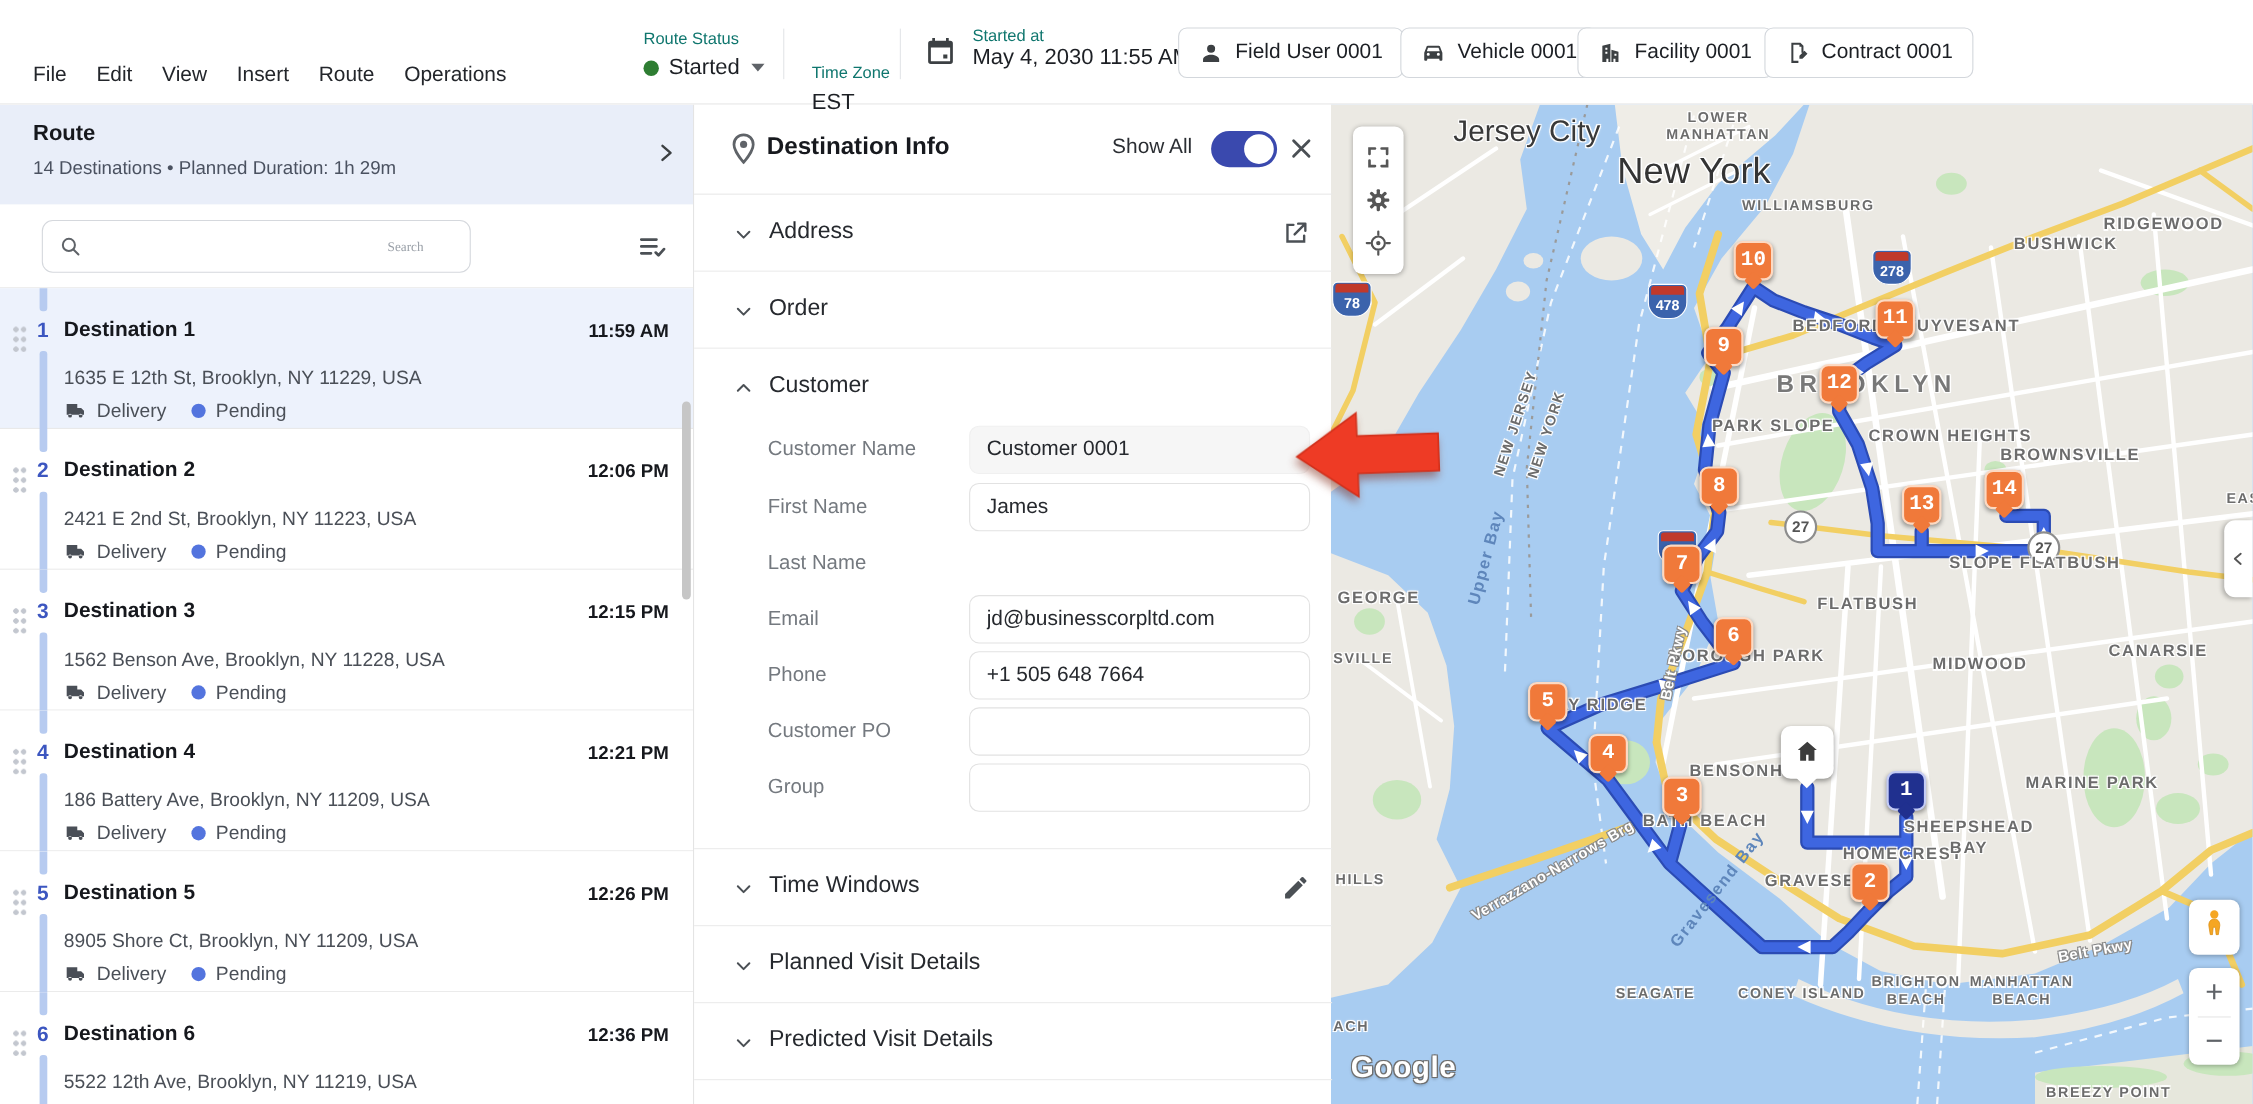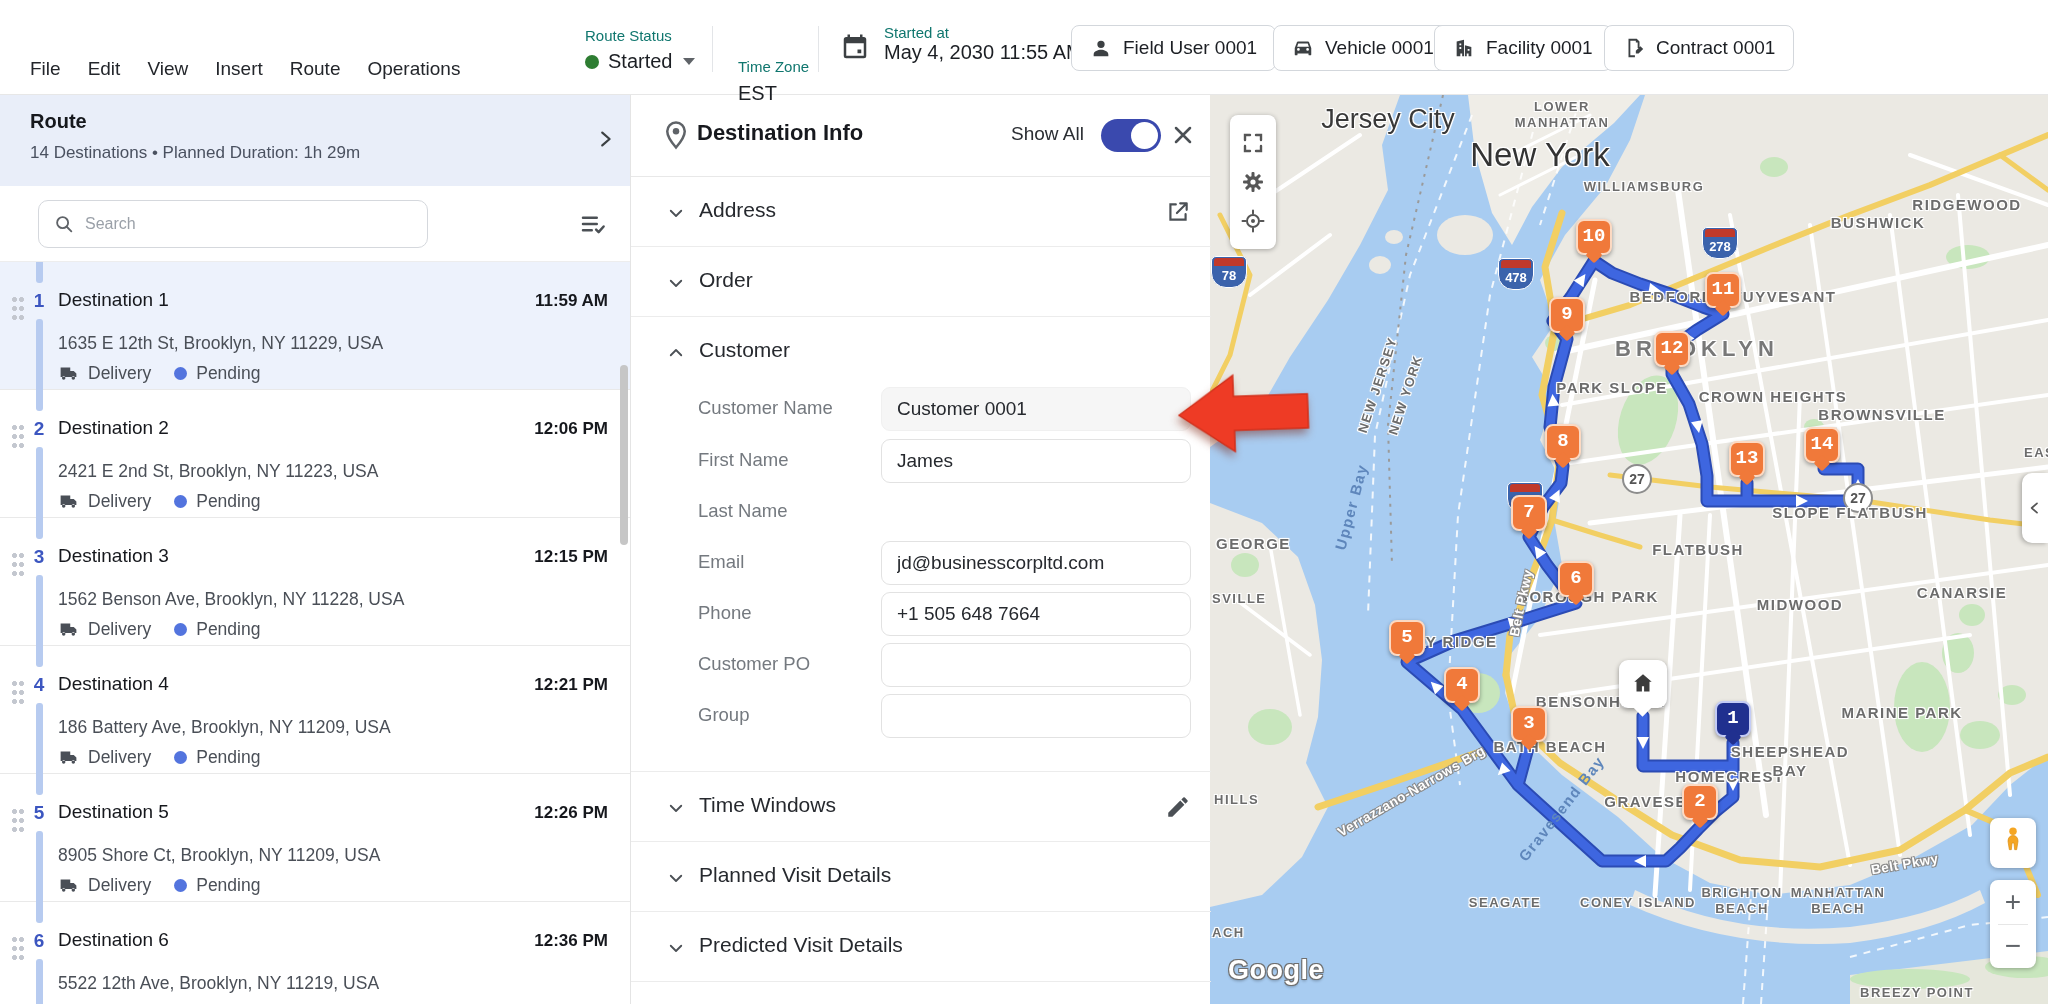--- a/index.html
+++ b/index.html
@@ -27,32 +27,32 @@
   .dispatched svg { margin-top:9px; }
 
   
   .sidebar { position:absolute; left:0; top:95px; width:630px; height:909px; background:#fff; overflow:hidden; z-index:20; }
   .route-block { position:absolute; left:0; top:0; width:630px; height:91px; background:#e9eef9; cursor:pointer; }
   .route-title { position:absolute; left:30px; top:15px; font-size:20px; font-weight:700; color:#16181d; }
   .route-summary { position:absolute; left:30px; top:48px; font-size:17px; color:#4a5160; }
   .route-chevron { position:absolute; left:594px; top:30px; }
   .search-row { position:absolute; left:0; top:91px; width:630px; height:76px; background:#fff; border-bottom:1px solid #ededed; }
   .search-box { position:absolute; left:38px; top:14px; width:390px; height:48px; border:1.5px solid #d5d8dd; border-radius:10px; background:#fff; display:flex; align-items:center; padding-left:14px; gap:10px; }
-  .search-box input { border:none; outline:none; font-size:16px; color:#333; width:300px; font-family:Liberation Sans, sans-serif; }
+  .search-box input { border:none; outline:none; font-size:12px; color:#333; width:300px; font-family:Liberation Serif, serif;text-align:right; }
   .search-box input::placeholder { color:#9aa0a8; }
   .filter-icon { position:absolute; left:578px; top:23px; cursor:pointer; }
   .dest-list { position:absolute; left:0; top:167px; width:630px; height:742px; }
   .dest-item { position:relative; width:630px; height:128px; border-bottom:1px solid #e9e9e9; background:#fff; cursor:pointer; }
   .dest-item.selected { background:#edf2fc; }
   .drag { position:absolute; left:11px; top:33px; width:13px; height:25px;
           background-image:radial-gradient(circle 2.2px, #c3c7cf 2.2px, transparent 2.7px); background-size:7px 9px; }
   .dnum { position:absolute; left:28px; top:28px; width:22px; text-align:center; font-size:19px; font-weight:600; color:#3c56c0; }
   .bar-top { position:absolute; left:36px; top:0; width:7px; height:21px; background:#b7cbf0; border-radius:0 0 3px 3px; }
   .bar-bot { position:absolute; left:36px; top:57px; width:7px; height:71px; background:#b7cbf0; border-radius:3px 3px 0 0; }
-  .dtitle { position:absolute; left:58px; top:27px; font-size:19px; font-weight:400; color:#16181d; }
+  .dtitle { position:absolute; left:58px; top:27px; font-size:19px; font-weight:700; color:#16181d; }
   .dtime { position:absolute; right:22px; top:29px; font-size:17px; font-weight:700; color:#16181d; }
   .daddr { position:absolute; left:58px; top:71px; font-size:17.5px; color:#4a4f57; }
   .dtags { position:absolute; left:58px; top:101px; display:flex; align-items:center; gap:9px; font-size:17.5px; color:#4a4f57; }
   .dtags .pend-dot { width:13px; height:13px; border-radius:50%; background:#5374de; margin-left:14px; }
   .list-scrollbar { position:absolute; left:620px; top:270px; width:8px; height:180px; background:#c6c6c6; border-radius:4px; }
 
   
   .panel { position:absolute; left:630px; top:95px; width:580px; height:909px; background:#fff; border-left:1px solid #e4e4e4; z-index:20; }
   .panel-header { position:absolute; left:0; top:0; width:580px; height:82px; border-bottom:1px solid #e8e8e8; }
   .panel-title { position:absolute; left:66px; top:25px; font-size:22px; font-weight:700; color:#17191e; }

